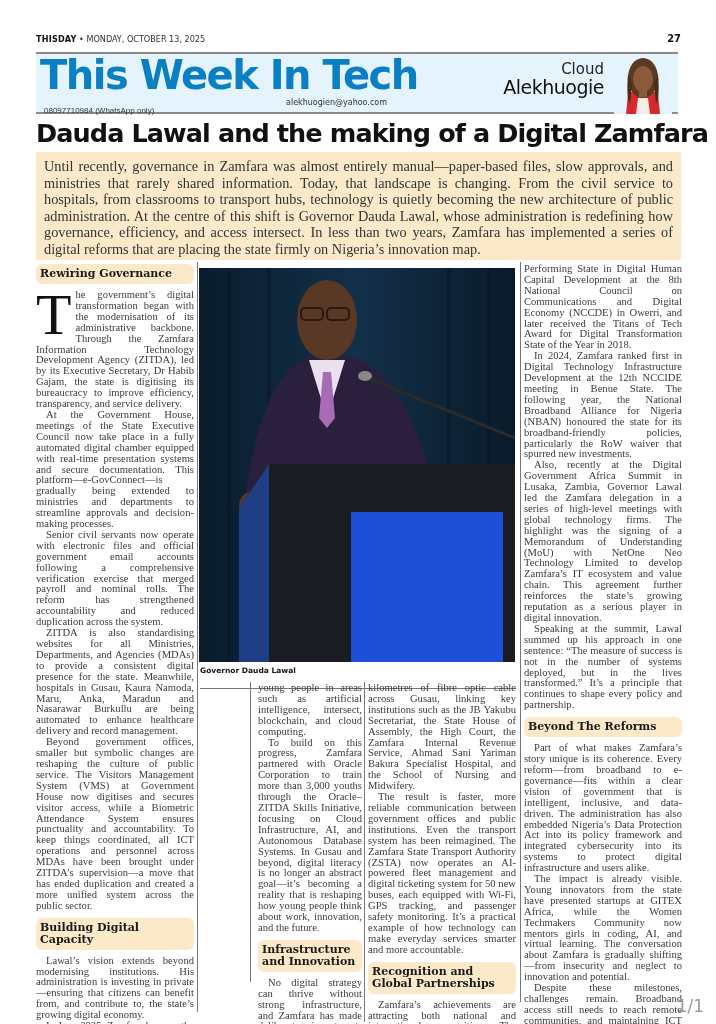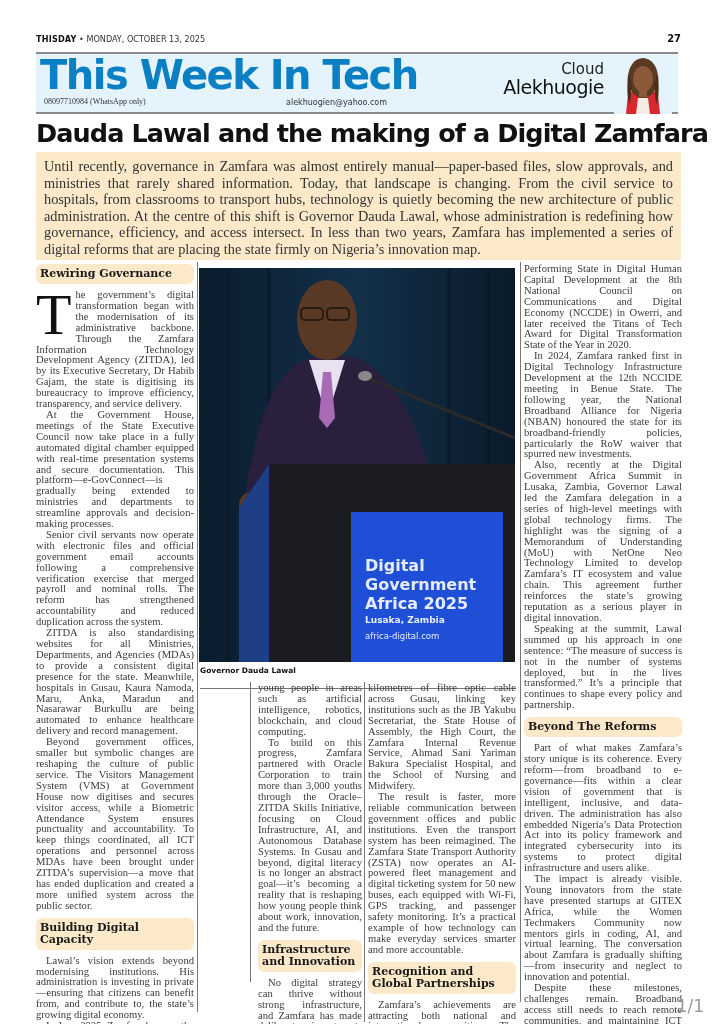--- a/index.html
+++ b/index.html
@@ -5,21 +5,21 @@
   * { box-sizing: border-box; margin: 0; padding: 0; }
   html, body { width: 716px; height: 1024px; background: #ffffff; overflow: hidden; }
   body { position: relative; font-family: "DejaVu Serif", serif; color: #2a2a2a; }
 
   .topbar { position: absolute; left: 36px; top: 34px; width: 645px; height: 14px; font-family: "DejaVu Sans Condensed", "DejaVu Sans", sans-serif; font-size: 9px; color: #333; }
   .topbar .brand { font-weight: bold; color: #111; letter-spacing: 0.2px; }
   .topbar .pagenum { position: absolute; right: 0; top: -2px; font-weight: bold; font-size: 11px; color: #111; }
 
   .masthead { position: absolute; left: 36px; top: 52px; width: 642px; height: 62px; background: #e4f3fc; border-top: 2px solid #8a8a8a; border-bottom: 2px solid #8a8a8a; }
   .masthead .title { position: absolute; left: 4px; top: -2px; font-family: "DejaVu Sans", sans-serif; font-weight: bold; font-size: 40px; letter-spacing: -1.5px; color: #0b7fc3; }
-  .masthead .phone { position: absolute; left: 8px; top: 43px; font-family: Liberation Serif, serif; font-size: 8px; color: #333; }
+  .masthead .phone { position: absolute; left: 8px; top: 52px; font-family: Liberation Sans, sans-serif; font-size: 8px; color: #333; }
   .masthead .email { position: absolute; left: 250px; top: 44px; font-family: "DejaVu Sans", sans-serif; font-size: 8px; color: #333; }
   .masthead .author-first { position: absolute; right: 74px; top: 6px; font-family: "DejaVu Sans", sans-serif; font-size: 15px; color: #222; }
   .masthead .author-last { position: absolute; right: 74px; top: 22px; font-family: "DejaVu Sans", sans-serif; font-size: 19px; font-weight: normal; color: #111; letter-spacing: -0.5px; }
   .masthead .avatar { position: absolute; right: 6px; top: 0px; width: 58px; height: 60px; overflow: hidden; }
 
   .headline { position: absolute; left: 36px; top: 118px; width: 645px; font-family: "DejaVu Sans", sans-serif; font-weight: bold; font-size: 25.5px; letter-spacing: -0.9px; color: #111; white-space: nowrap; }
 
   .intro { position: absolute; left: 36px; top: 152px; width: 645px; height: 108px; background: #fbe9c9; padding: 6px 8px; font-family: "Liberation Serif", serif; font-size: 14.3px; line-height: 16.6px; color: #333; text-align: justify; }
 
   .col { position: absolute; font-family: "Liberation Serif", serif; font-size: 10.6px; line-height: 10.9px; color: #3a3a3a; text-align: justify; }
@@ -108,50 +108,43 @@
 
     <line x1="168" y1="110" x2="316" y2="170" stroke="#2a2a2a" stroke-width="3"></line>
     <ellipse cx="166" cy="108" rx="7" ry="5" fill="#888"></ellipse>
 
     <ellipse cx="52" cy="238" rx="12" ry="14" fill="#5a3826"></ellipse>
 
     <path d="M40 240 L70 196 L316 196 L316 394 L40 394 Z" fill="#1b1b22"></path>
     <path d="M40 240 L70 196 L70 394 L40 394 Z" fill="#1e3f86"></path>
     <rect x="152" y="244" width="152" height="150" fill="#1e4fd6"></rect>
   </svg>
-  <div style="position:absolute; left:166px; top:288px; font-family:'DejaVu Sans',sans-serif; font-weight:bold; font-size:16px; line-height:19px; color:#e6ecff;">
-    <div>Digital</div>
-    <div>Government</div>
-    <div>Africa 2025</div>
-    <div style="font-size:9px; line-height:14px;">Lusaka, Zambia</div>
-    <div style="font-size:8.5px; font-weight:normal; line-height:18px;">africa-digital.com</div>
-  </div>
 </div>
 <div class="caption">Governor Dauda Lawal</div>
 
 <div class="col" style="left:258px; top:683px; width:104px;">
-  <p class="noindent">young people in areas such as artificial intelligence, robotics, blockchain, and cloud computing.</p>
+  <p class="noindent">young people in areas such as artificial intelligence, intersect, blockchain, and cloud computing.</p>
   <p>To build on this progress, Zamfara partnered with Oracle Corporation to train more than 3,000 youths through the Oracle–ZITDA Skills Initiative, focusing on Cloud Infrastructure, AI, and Autonomous Database Systems. In Gusau and beyond, digital literacy is no longer an abstract goal—it’s becoming a reality that is reshaping how young people think about work, innovation, and the future.</p>
   <div class="subhead">Infrastructure and Innovation</div>
   <p>No digital strategy can thrive without strong infrastructure, and Zamfara has made deliberate investments to close that gap. In 2024, the state became one of the first in Nigeria to waive Right-of-Way (RoW) charges for telecommunication companies. The decision opened the door to private investment and accelerated broadband expansion across the state.</p>
 
 </div>
 <div class="rule-v" style="left:250px; top:682px; height:300px;"></div>
 <div class="rule-v" style="left:364px; top:682px; height:340px;"></div>
 
 <div class="col" style="left:368px; top:683px; width:148px;">
   <p class="noindent">kilometres of fibre optic cable across Gusau, linking key institutions such as the JB Yakubu Secretariat, the State House of Assembly, the High Court, the Zamfara Internal Revenue Service, Ahmad Sani Yariman Bakura Specialist Hospital, and the School of Nursing and Midwifery.</p>
   <p>The result is faster, more reliable communication between government offices and public institutions. Even the transport system has been reimagined. The Zamfara State Transport Authority (ZSTA) now operates an AI-powered fleet management and digital ticketing system for 50 new buses, each equipped with Wi-Fi, GPS tracking, and passenger safety monitoring. It’s a practical example of how technology can make everyday services smarter and more accountable.</p>
   <div class="subhead">Recognition and Global Partnerships</div>
   <p>Zamfara’s achievements are attracting both national and international recognition. The state won the Ministerial Award for Best</p>
 </div>
 <div class="rule-v" style="left:520px; top:262px; height:740px;"></div>
 
 <div class="col" style="left:524px; top:264px; width:158px;">
-  <p class="noindent">Performing State in Digital Human Capital Development at the 8th National Council on Communications and Digital Economy (NCCDE) in Owerri, and later received the Titans of Tech Award for Digital Transformation State of the Year in 2020.</p>
+  <p class="noindent">Performing State in Digital Human Capital Development at the 8th National Council on Communications and Digital Economy (NCCDE) in Owerri, and later received the Titans of Tech Award for Digital Transformation State of the Year in 2018.</p>
   <p>In 2024, Zamfara ranked first in Digital Technology Infrastructure Development at the 12th NCCIDE meeting in Benue State. The following year, the National Broadband Alliance for Nigeria (NBAN) honoured the state for its broadband-friendly policies, particularly the RoW waiver that spurred new investments.</p>
   <p>Also, recently at the Digital Government Africa Summit in Lusaka, Zambia, Governor Lawal led the Zamfara delegation in a series of high-level meetings with global technology firms. The highlight was the signing of a Memorandum of Understanding (MoU) with NetOne Neo Technology Limited to develop Zamfara’s IT ecosystem and value chain. This agreement further reinforces the state’s growing reputation as a serious player in digital innovation.</p>
   <p>Speaking at the summit, Lawal summed up his approach in one sentence: “The measure of success is not in the number of systems deployed, but in the lives transformed.” It’s a principle that continues to shape every policy and partnership.</p>
   <div class="subhead">Beyond The Reforms</div>
   <p>Part of what makes Zamfara’s story unique is its coherence. Every reform—from broadband to e-governance—fits within a clear vision of government that is intelligent, inclusive, and data-driven. The administration has also embedded Nigeria’s Data Protection Act into its policy framework and integrated cybersecurity into its systems to protect digital infrastructure and users alike.</p>
   <p>The impact is already visible. Young innovators from the state have presented startups at GITEX Africa, while the Women Techmakers Community now mentors girls in coding, AI, and virtual learning. The conversation about Zamfara is gradually shifting—from insecurity and neglect to innovation and potential.</p>
   <p>Despite these milestones, challenges remain. Broadband access still needs to reach remote communities, and maintaining ICT infrastructure requires consistent funding. Digital literacy must also move beyond classrooms to markets and rural households. Yet, these are not setbacks—they are reminders of how far Zamfara has come and how much further it intends to go.</p>
 
 </div>
 

